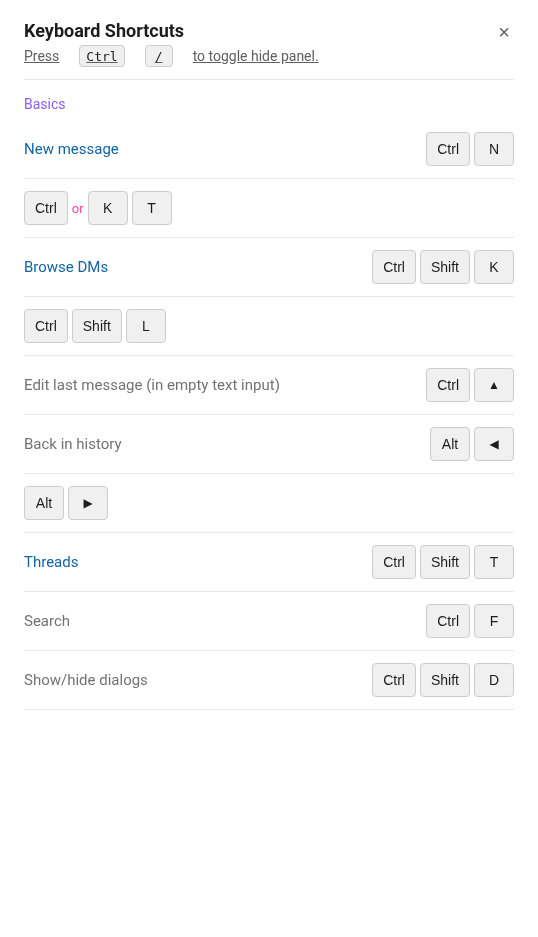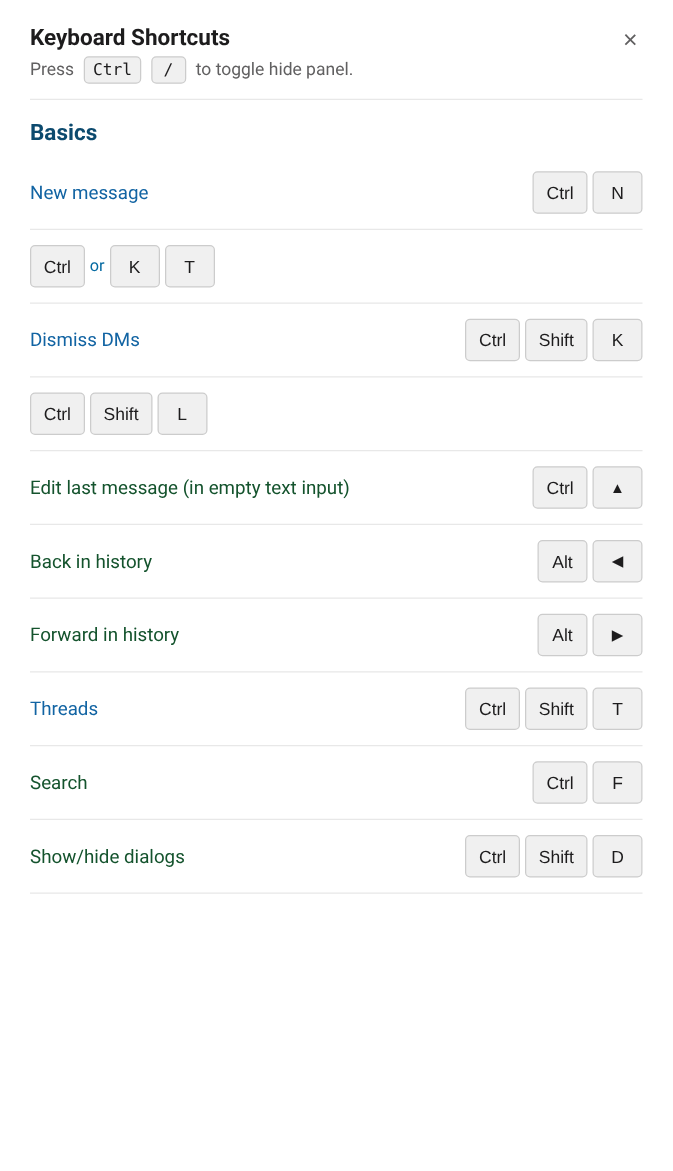--- a/index.html
+++ b/index.html
@@ -40,21 +40,22 @@
       font-size: 18px;
       font-weight: 700;
       color: #1d1c1d;
     }
 
     .subtitle {
       font-size: 14px;
       color: #616061;
       display: flex;
       align-items: center;
-      gap: 8px;
+      gap: 20px;
+      text-decoration: underline;
     }
 
     .key-badge {
       display: inline-flex;
       align-items: center;
       justify-content: center;
       background: #f0f0f0;
       border: 1px solid #ccc;
       border-radius: 4px;
       padding: 1px 6px;
@@ -75,37 +76,37 @@
       padding: 2px 4px;
     }
 
     .divider {
       border: none;
       border-top: 1px solid #e8e8e8;
       margin: 12px 0;
     }
 
     .section-title {
-      font-size: 18px;
-      font-weight: 700;
-      color: #0c4a6e;
+      font-size: 14px;
+      font-weight: 400;
+      color: #8b5cf6;
       margin: 16px 0 8px 0;
     }
 
     .shortcut-row {
       display: flex;
       justify-content: space-between;
       align-items: center;
       padding: 12px 0;
       border-bottom: 1px solid #e8e8e8;
     }
 
     .shortcut-label {
       font-size: 15px;
-      color: #14532d;
+      color: #737373;
       display: flex;
       align-items: center;
       gap: 6px;
     }
 
     .shortcut-label.link {
       color: #1264a3;
       text-align: center;
     }
 
@@ -129,21 +130,21 @@
       height: 34px;
       font-family: -apple-system, BlinkMacSystemFont, 'Segoe UI', sans-serif;
     }
 
     .key.icon-key {
       font-size: 12px;
     }
 
     .or-text {
       font-size: 13px;
-      color: #0369a1;
+      color: #ec4899;
     }
 
     .help-icon {
       display: inline-flex;
       align-items: center;
       justify-content: center;
       width: 18px;
       height: 18px;
       border: 1.5px solid #616061;
       border-radius: 50%;
@@ -183,21 +184,21 @@
       </div>
       <div class="shortcut-row">
         <div class="keys">
           <span class="key">Ctrl</span>
           <span class="or-text">or</span>
           <span class="key">K</span>
           <span class="key">T</span>
         </div>
       </div>
       <div class="shortcut-row">
-        <span class="shortcut-label link">Dismiss DMs</span>
+        <span class="shortcut-label link">Browse DMs</span>
         <div class="keys">
           <span class="key">Ctrl</span>
           <span class="key">Shift</span>
           <span class="key">K</span>
         </div>
       </div>
       <div class="shortcut-row">
         <div class="keys">
           <span class="key">Ctrl</span>
           <span class="key">Shift</span>
@@ -212,21 +213,20 @@
         </div>
       </div>
       <div class="shortcut-row">
         <span class="shortcut-label">Back in history</span>
         <div class="keys">
           <span class="key">Alt</span>
           <span class="key icon-key">◀</span>
         </div>
       </div>
       <div class="shortcut-row">
-        <span class="shortcut-label">Forward in history</span>
         <div class="keys">
           <span class="key">Alt</span>
           <span class="key icon-key">▶</span>
         </div>
       </div>
       <div class="shortcut-row">
         <span class="shortcut-label link">Threads</span>
         <div class="keys">
           <span class="key">Ctrl</span>
           <span class="key">Shift</span>

